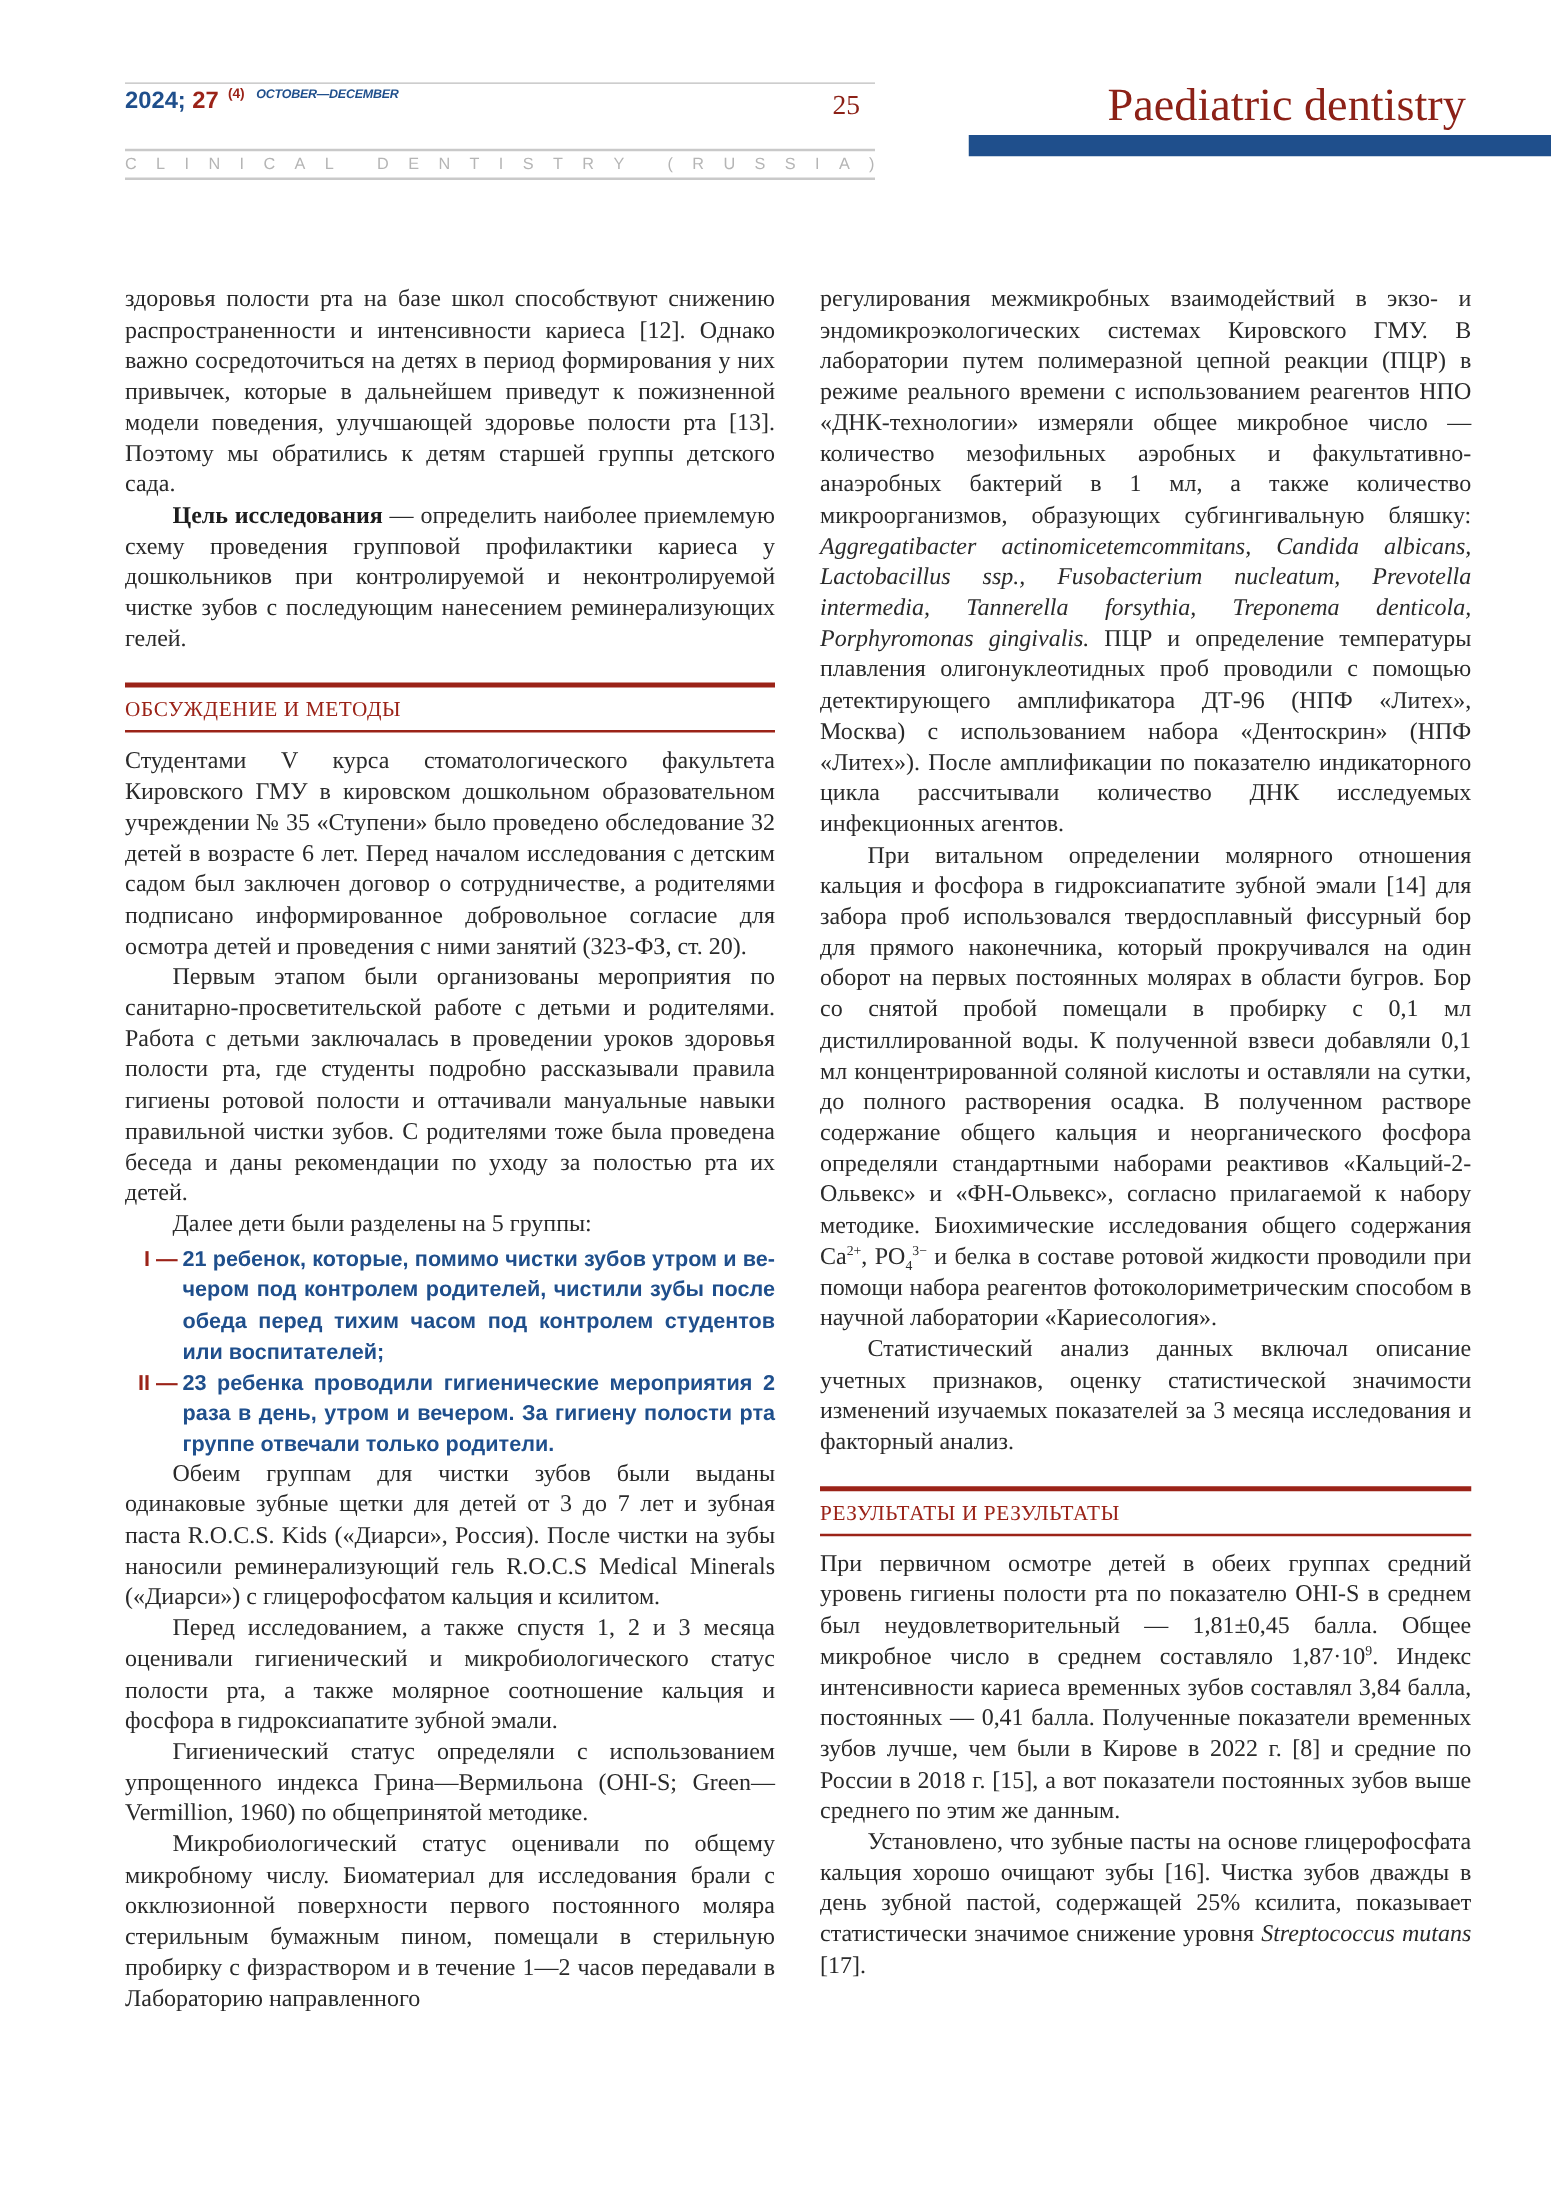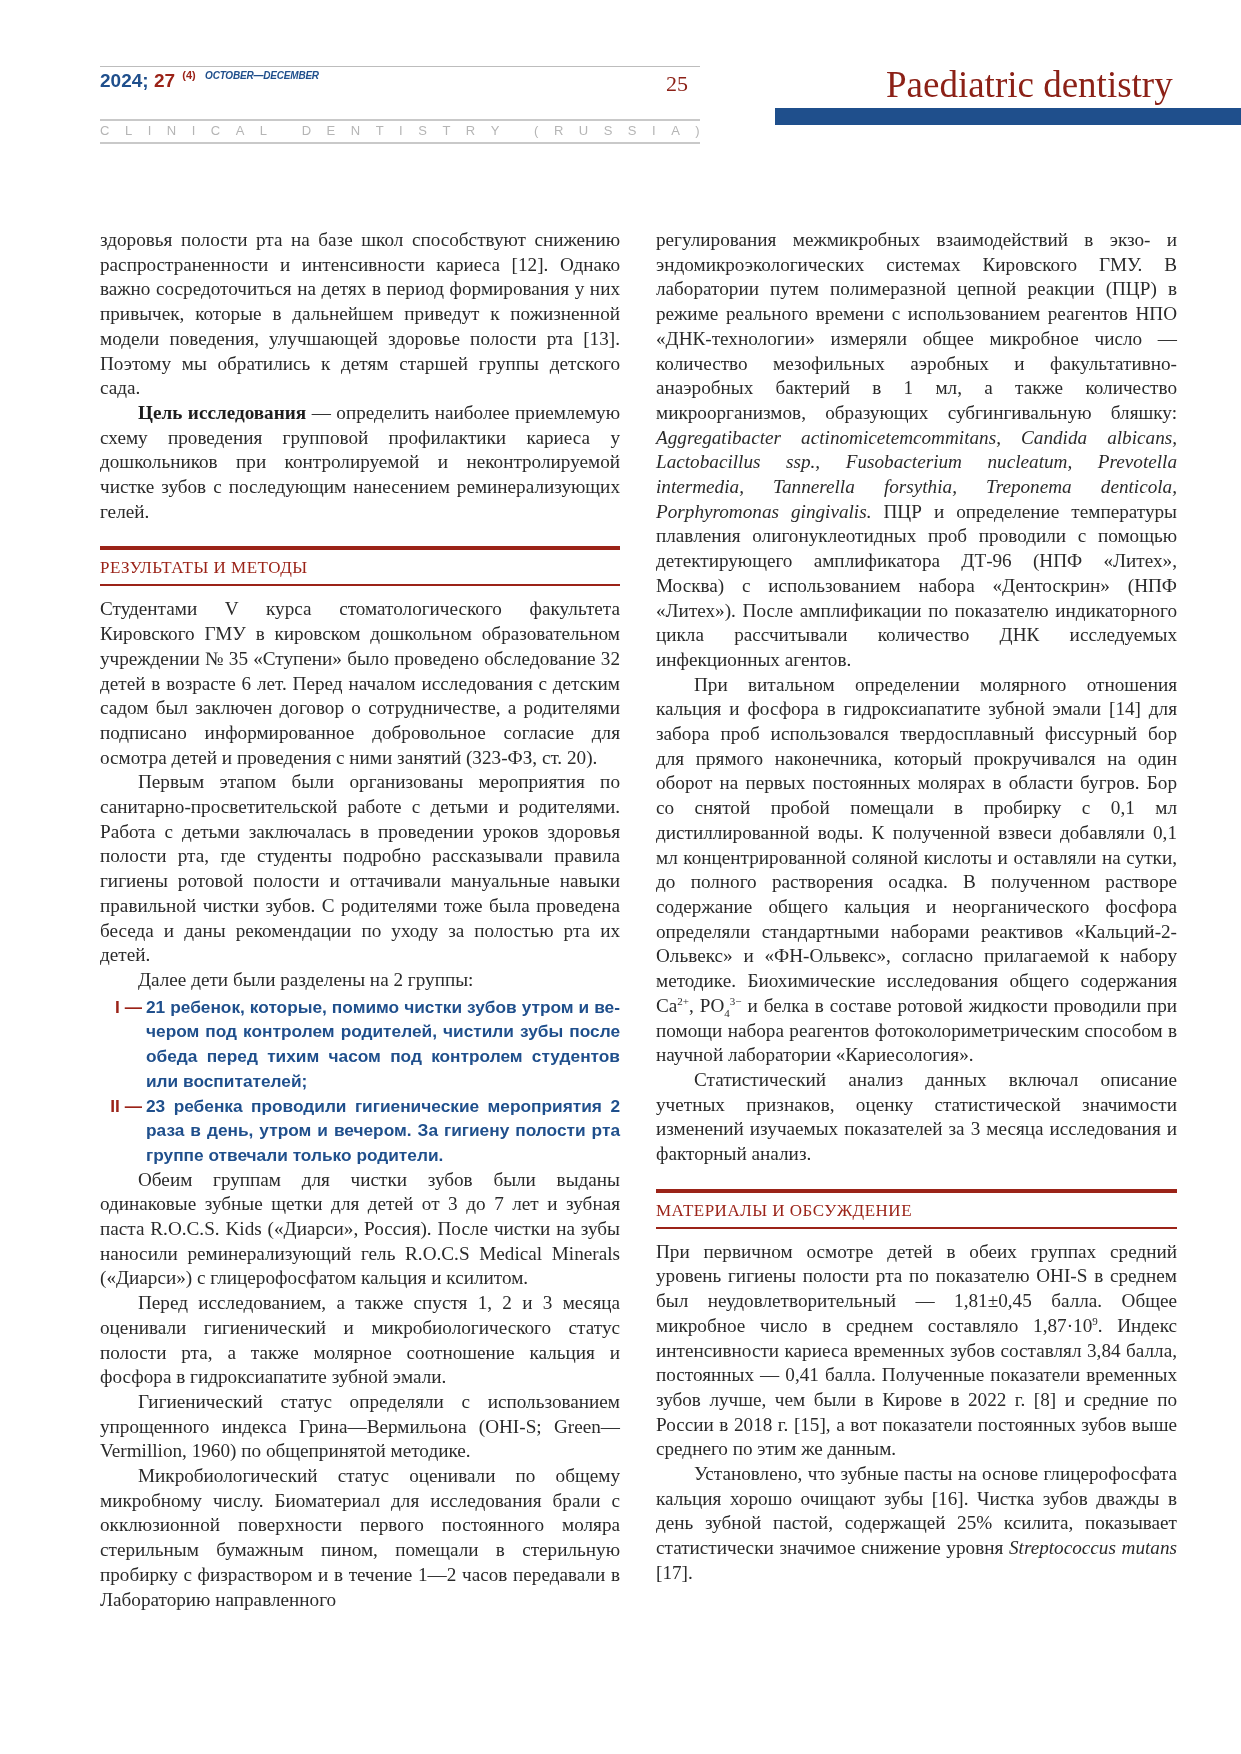--- a/index.html
+++ b/index.html
@@ -86,26 +86,26 @@
   </div>
 <div class="hdr-rule-bot"></div>
 <div class="hdr-section">Paediatric dentistry</div>
 <div class="hdr-bar"></div>
 
 <div class="col col-left">
   <p>здоровья полости рта на базе школ способствуют сниже­нию распространенности и интенсивности кариеса [12]. Однако важно сосредоточиться на детях в период фор­мирования у них привычек, которые в дальнейшем при­ведут к пожизненной модели поведения, улучшающей здоровье полости рта [13]. Поэтому мы обратились к де­тям старшей группы детского сада.</p>
   <p class="ind"><b>Цель исследования</b><span> — определить наиболее при­емлемую схему проведения групповой профилактики кариеса у дошкольников при контролируемой и некон­тролируемой чистке зубов с последующим нанесением реминерализующих гелей.</span></p>
 
   <div class="sec-head">
-    <span>РЕЗУЛЬТАТЫ И МЕТОДЫ</span>
+    <span>ОБСУЖДЕНИЕ И МЕТОДЫ</span>
   </div>
 
   <p>Студентами V курса стоматологического факультета Кировского ГМУ в кировском дошкольном образова­тельном учреждении № 35 «Ступени» было проведено обследование 32 детей в возрасте 6 лет. Перед началом исследования с детским садом был заключен договор о сотрудничестве, а родителями подписано информиро­ванное добровольное согласие для осмотра детей и про­ведения с ними занятий (323-ФЗ, ст. 20).</p>
   <p class="ind">Первым этапом были организованы мероприятия по санитарно-просветительской работе с детьми и ро­дителями. Работа с детьми заключалась в проведении уроков здоровья полости рта, где студенты подробно рассказывали правила гигиены ротовой полости и от­тачивали мануальные навыки правильной чистки зубов. С родителями тоже была проведена беседа и даны реко­мендации по уходу за полостью рта их детей.</p>
-  <p class="ind">Далее дети были разделены на 2 группы:</p>
+  <p class="ind">Далее дети были разделены на 5 группы:</p>
   <ul class="group-list">
     <li>
       <span class="marker">I —</span>
       <span>21 ребенок, которые, помимо чистки зубов утром и ве­чером под контролем родителей, чистили зубы после обеда перед тихим часом под контролем студентов или воспитателей;</span>
     </li>
     <li>
       <span class="marker">II —</span>
       <span>23 ребенка проводили гигиенические мероприятия 2 раза в день, утром и вечером. За гигиену полости рта группе отвечали только родители.</span>
     </li>
   </ul>
@@ -114,18 +114,18 @@
   <p class="ind">Гигиенический статус определяли с использовани­ем упрощенного индекса Грина—Вермильона (OHI-S; Green—Vermillion, 1960) по общепринятой методике.</p>
   <p class="ind">Микробиологический статус оценивали по обще­му микробному числу. Биоматериал для исследования брали с окклюзионной поверхности первого постоян­ного моляра стерильным бумажным пином, помеща­ли в стерильную пробирку с физраствором и в течение 1—2 часов передавали в Лабораторию направленного</p>
 </div>
 
 <div class="col col-right">
   <p><span>регулирования межмикробных взаимодействий в экзо- и эндомикроэкологических системах Кировского ГМУ. В лаборатории путем полимеразной цепной реакции (ПЦР) в режиме реального времени с использованием реагентов НПО «ДНК-технологии» измеряли общее микробное число — количество мезофильных аэробных и факультативно-анаэробных бактерий в 1 мл, а также количество микроорганизмов, образующих субгинги­вальную бляшку: </span><i>Aggregatibacter actinomicetemcommitans, Candida albicans, Lactobacillus ssp., Fusobacterium nuclea­tum, Prevotella intermedia, Tannerella forsythia, Treponema denticola, Porphyromonas gingivalis.</i><span> ПЦР и определение температуры плавления олигонуклеотидных проб про­водили с помощью детектирующего амплификатора ДТ-96 (НПФ «Литех», Москва) с использованием на­бора «Дентоскрин» (НПФ «Литех»). После амплифика­ции по показателю индикаторного цикла рассчитывали количество ДНК исследуемых инфекционных агентов.</span></p>
   <p class="ind"><span>При витальном определении молярного отноше­ния кальция и фосфора в гидроксиапатите зубной эма­ли [14] для забора проб использовался твердосплав­ный фиссурный бор для прямого наконечника, который прокручивался на один оборот на первых постоянных молярах в области бугров. Бор со снятой пробой по­мещали в пробирку с 0,1 мл дистиллированной воды. К полученной взвеси добавляли 0,1 мл концентрирован­ной соляной кислоты и оставляли на сутки, до полного растворения осадка. В полученном растворе содержание общего кальция и неорганического фосфора определяли стандартными наборами реактивов «Кальций-2-Оль­векс» и «ФН-Ольвекс», согласно прилагаемой к набору методике. Биохимические исследования общего содер­жания </span><span>Ca</span><sup>2+</sup><span>, PO</span><sub>4</sub><sup>3−</sup><span> и белка в составе ротовой жидкости проводили при помощи набора реагентов фотоколори­метрическим способом в научной лаборатории «Кари­есология».</span></p>
   <p class="ind">Статистический анализ данных включал описание учетных признаков, оценку статистической значимости изменений изучаемых показателей за 3 месяца исследо­вания и факторный анализ.</p>
 
   <div class="sec-head">
-    <span>МАТЕРИАЛЫ И ОБСУЖДЕНИЕ</span>
+    <span>РЕЗУЛЬТАТЫ И РЕЗУЛЬТАТЫ</span>
   </div>
 
   <p><span>При первичном осмотре детей в обеих группах сред­ний уровень гигиены полости рта по показателю OHI-S в среднем был неудовлетворительный — 1,81±0,45 бал­ла. Общее микробное число в среднем составляло 1,87·10</span><sup>9</sup><span>. Индекс интенсивности кариеса временных зубов составлял 3,84 балла, постоянных — 0,41 бал­ла. Полученные показатели временных зубов лучше, чем были в Кирове в 2022 г. [8] и средние по России в 2018 г. [15], а вот показатели постоянных зубов выше среднего по этим же данным.</span></p>
   <p class="ind"><span>Установлено, что зубные пасты на основе глицеро­фосфата кальция хорошо очищают зубы [16]. Чистка зубов дважды в день зубной пастой, содержащей 25% ксилита, показывает статистически значимое снижение уровня </span><i>Streptococcus mutans</i><span> [17].</span></p>
 </div>
 
 </body></html>

